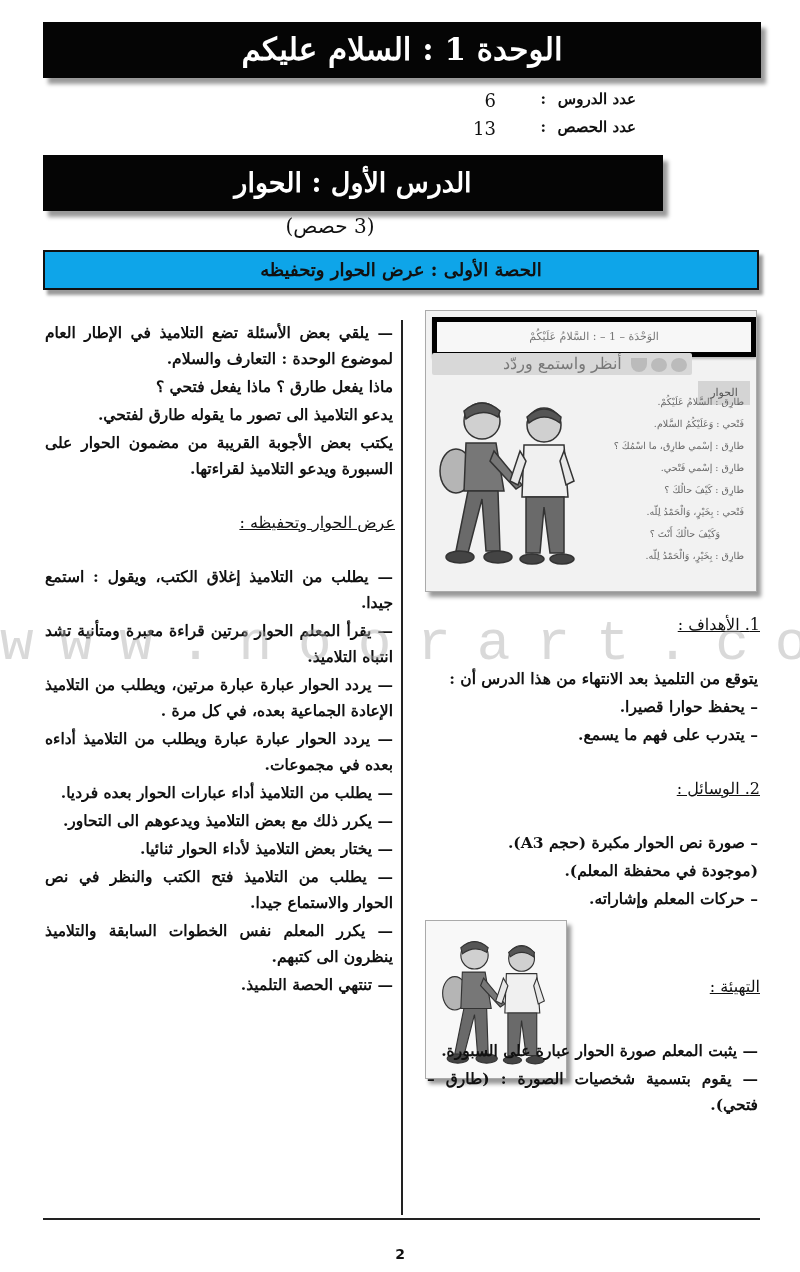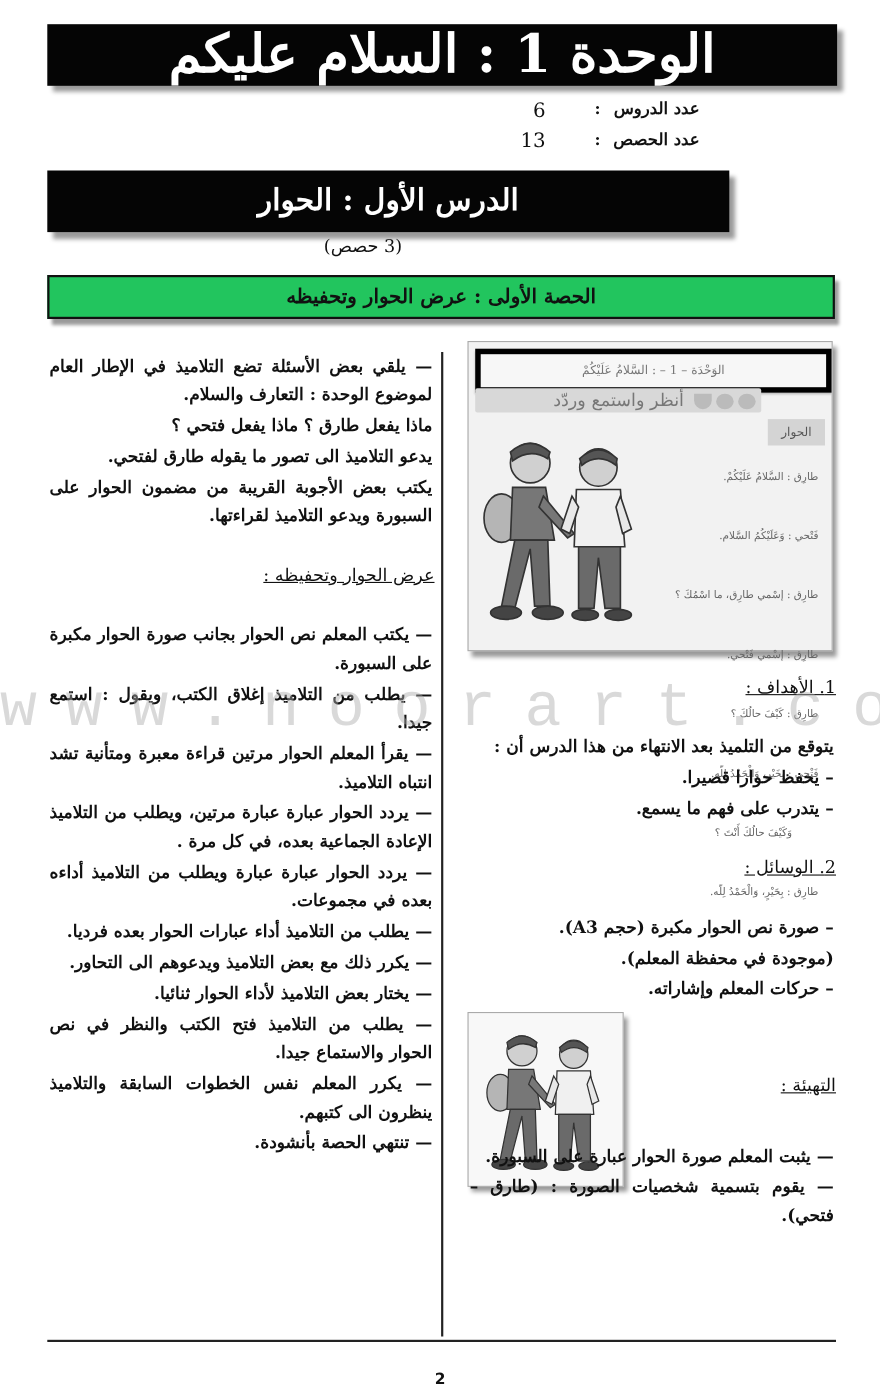--- a/index.html
+++ b/index.html
@@ -3,34 +3,34 @@
 <meta charset="utf-8">
 <style>
   html, body { margin:0; padding:0; background:#ffffff; }
   body { width:800px; height:1272px; position:relative; overflow:hidden;
          font-family:"DejaVu Serif","Liberation Serif",serif; color:#111; }
   .rtl { direction:rtl; }
 
   .banner { position:absolute; background:#050505; color:#fff; text-align:center;
             box-shadow:5px 6px 4px #9a9a9a; }
   .banner span { font-weight:bold; }
-  #unit-banner { left:43px; top:22px; width:718px; height:56px; line-height:54px; font-size:48px; }
+  #unit-banner { left:43px; top:22px; width:718px; height:56px; line-height:54px; font-size:31px; }
   #lesson-banner { left:43px; top:155px; width:620px; height:56px; line-height:56px; font-size:27px; }
 
   .meta-row { position:absolute; font-size:15px; font-weight:bold; }
   .meta-row .lbl { position:absolute; right:0; top:0; white-space:nowrap; }
   .meta-row .colon { position:absolute; right:90px; top:0; }
   .meta-row .val { position:absolute; right:140px; top:0; font-weight:normal; font-size:18px; }
   #meta-lessons { left:400px; top:90px; width:236px; height:22px; }
   #meta-periods { left:400px; top:118px; width:236px; height:22px; }
 
-  #periods-note { position:absolute; left:0; width:660px; top:214px; text-align:center; font-size:16px; }
+  #periods-note { position:absolute; left:0; width:660px; top:214px; text-align:center; font-size:20px; }
 
   #session-box { position:absolute; left:43px; top:250px; width:712px; height:36px;
-                 border:2px solid #111; background:#22c55e; text-align:center;
+                 border:2px solid #111; background:#0ea5e9; text-align:center;
                  line-height:36px; font-size:18px; font-weight:bold; box-shadow:4px 5px 3px #9a9a9a; }
 
   #col-divider { position:absolute; left:401px; top:320px; width:2px; height:895px; background:#222; }
   #bottom-rule { position:absolute; left:43px; top:1218px; width:717px; height:2px; background:#222; }
   #page-number { position:absolute; left:0; width:800px; top:1246px; text-align:center;
                  font-family:"DejaVu Sans","Liberation Sans",sans-serif; font-weight:bold; font-size:14px; }
 
   .col { position:absolute; direction:rtl; font-size:15.5px; font-weight:bold; line-height:26px; }
   #left-col { left:43px; top:318px; width:352px; }
   #right-col { left:425px; top:612px; width:335px; }
@@ -45,21 +45,21 @@
               border:5px solid #000000; box-shadow:0 2px 2px #bbb; text-align:center; line-height:30px;
               font-size:11px; color:#777; direction:rtl; }
   #tb-toolbar { position:absolute; left:6px; top:42px; width:260px; height:22px; background:#d8d8d8;
                 border-radius:2px; direction:rtl; font-size:16px; color:#777; line-height:22px; }
   #tb-toolbar .ico { display:inline-block; width:16px; height:14px; border-radius:50%; background:#bbb;
                      vertical-align:middle; margin-left:4px; }
   #tb-tab { position:absolute; right:6px; top:42px; width:52px; height:24px; background:#d4d4d4;
             text-align:center; line-height:24px; font-size:11px; color:#555;margin-top:28px; }
   #tb-text { position:absolute; right:12px; top:80px; width:170px; direction:rtl; font-size:9.5px;
              line-height:22px; color:#666; }
-  #tb-text div { white-space:nowrap;margin-top:32px; }
+  #tb-text div { white-space:nowrap; }
   .illus { position:absolute; }
   #tb-illus { left:8px; top:70px; width:150px; height:195px; }
 
   #side-figure { position:absolute; left:425px; top:920px; width:140px; height:157px; background:#f8f8f8;
                  border:1px solid #aaa; box-shadow:4px 5px 4px #999; }
 
   #watermark { position:absolute; left:0; top:612px; width:800px; text-align:center; font-size:56px;
                letter-spacing:26px; color:rgba(170,170,170,0.45); font-family:"Liberation Mono",monospace;
                pointer-events:none; white-space:nowrap; }
 </style>
@@ -177,29 +177,28 @@
 </div>
 
 <div id="left-col" class="col">
   <p class="para">— يلقي بعض الأسئلة تضع التلاميذ في الإطار العام لموضوع الوحدة : التعارف والسلام.</p>
   <p class="para">ماذا يفعل طارق ؟ ماذا يفعل فتحي ؟</p>
   <p class="para">يدعو التلاميذ الى تصور ما يقوله طارق لفتحي.</p>
   <p class="para">يكتب بعض الأجوبة القريبة من مضمون الحوار على السبورة ويدعو التلاميذ لقراءتها.</p>
   <div class="gap-m"></div>
   <p class="head">عرض الحوار وتحفيظه :</p>
   <div class="gap-m"></div>
-  <p class="para">— يكتب المعلم نص الحوار بجانب صورة الحوار مكبرة على السبورة.</p>
   <p class="para">— يطلب من التلاميذ إغلاق الكتب، ويقول : استمع جيدا.</p>
   <p class="para">— يقرأ المعلم الحوار مرتين قراءة معبرة ومتأنية تشد انتباه التلاميذ.</p>
   <p class="para">— يردد الحوار عبارة عبارة مرتين، ويطلب من التلاميذ الإعادة الجماعية بعده، في كل مرة .</p>
   <p class="para">— يردد الحوار عبارة عبارة ويطلب من التلاميذ أداءه بعده في مجموعات.</p>
   <p class="para">— يطلب من التلاميذ أداء عبارات الحوار بعده فرديا.</p>
   <p class="para">— يكرر ذلك مع بعض التلاميذ ويدعوهم الى التحاور.</p>
   <p class="para">— يختار بعض التلاميذ لأداء الحوار ثنائيا.</p>
   <p class="para">— يطلب من التلاميذ فتح الكتب والنظر في نص الحوار والاستماع جيدا.</p>
   <p class="para">— يكرر المعلم نفس الخطوات السابقة والتلاميذ ينظرون الى كتبهم.</p>
-  <p class="para">— تنتهي الحصة بأنشودة.</p>
+  <p class="para">— تنتهي الحصة التلميذ.</p>
 </div>
 
 <div id="watermark">www.noorart.com</div>
 
 <div id="bottom-rule"></div>
 <div id="page-number">2</div>
 
 </body></html>

